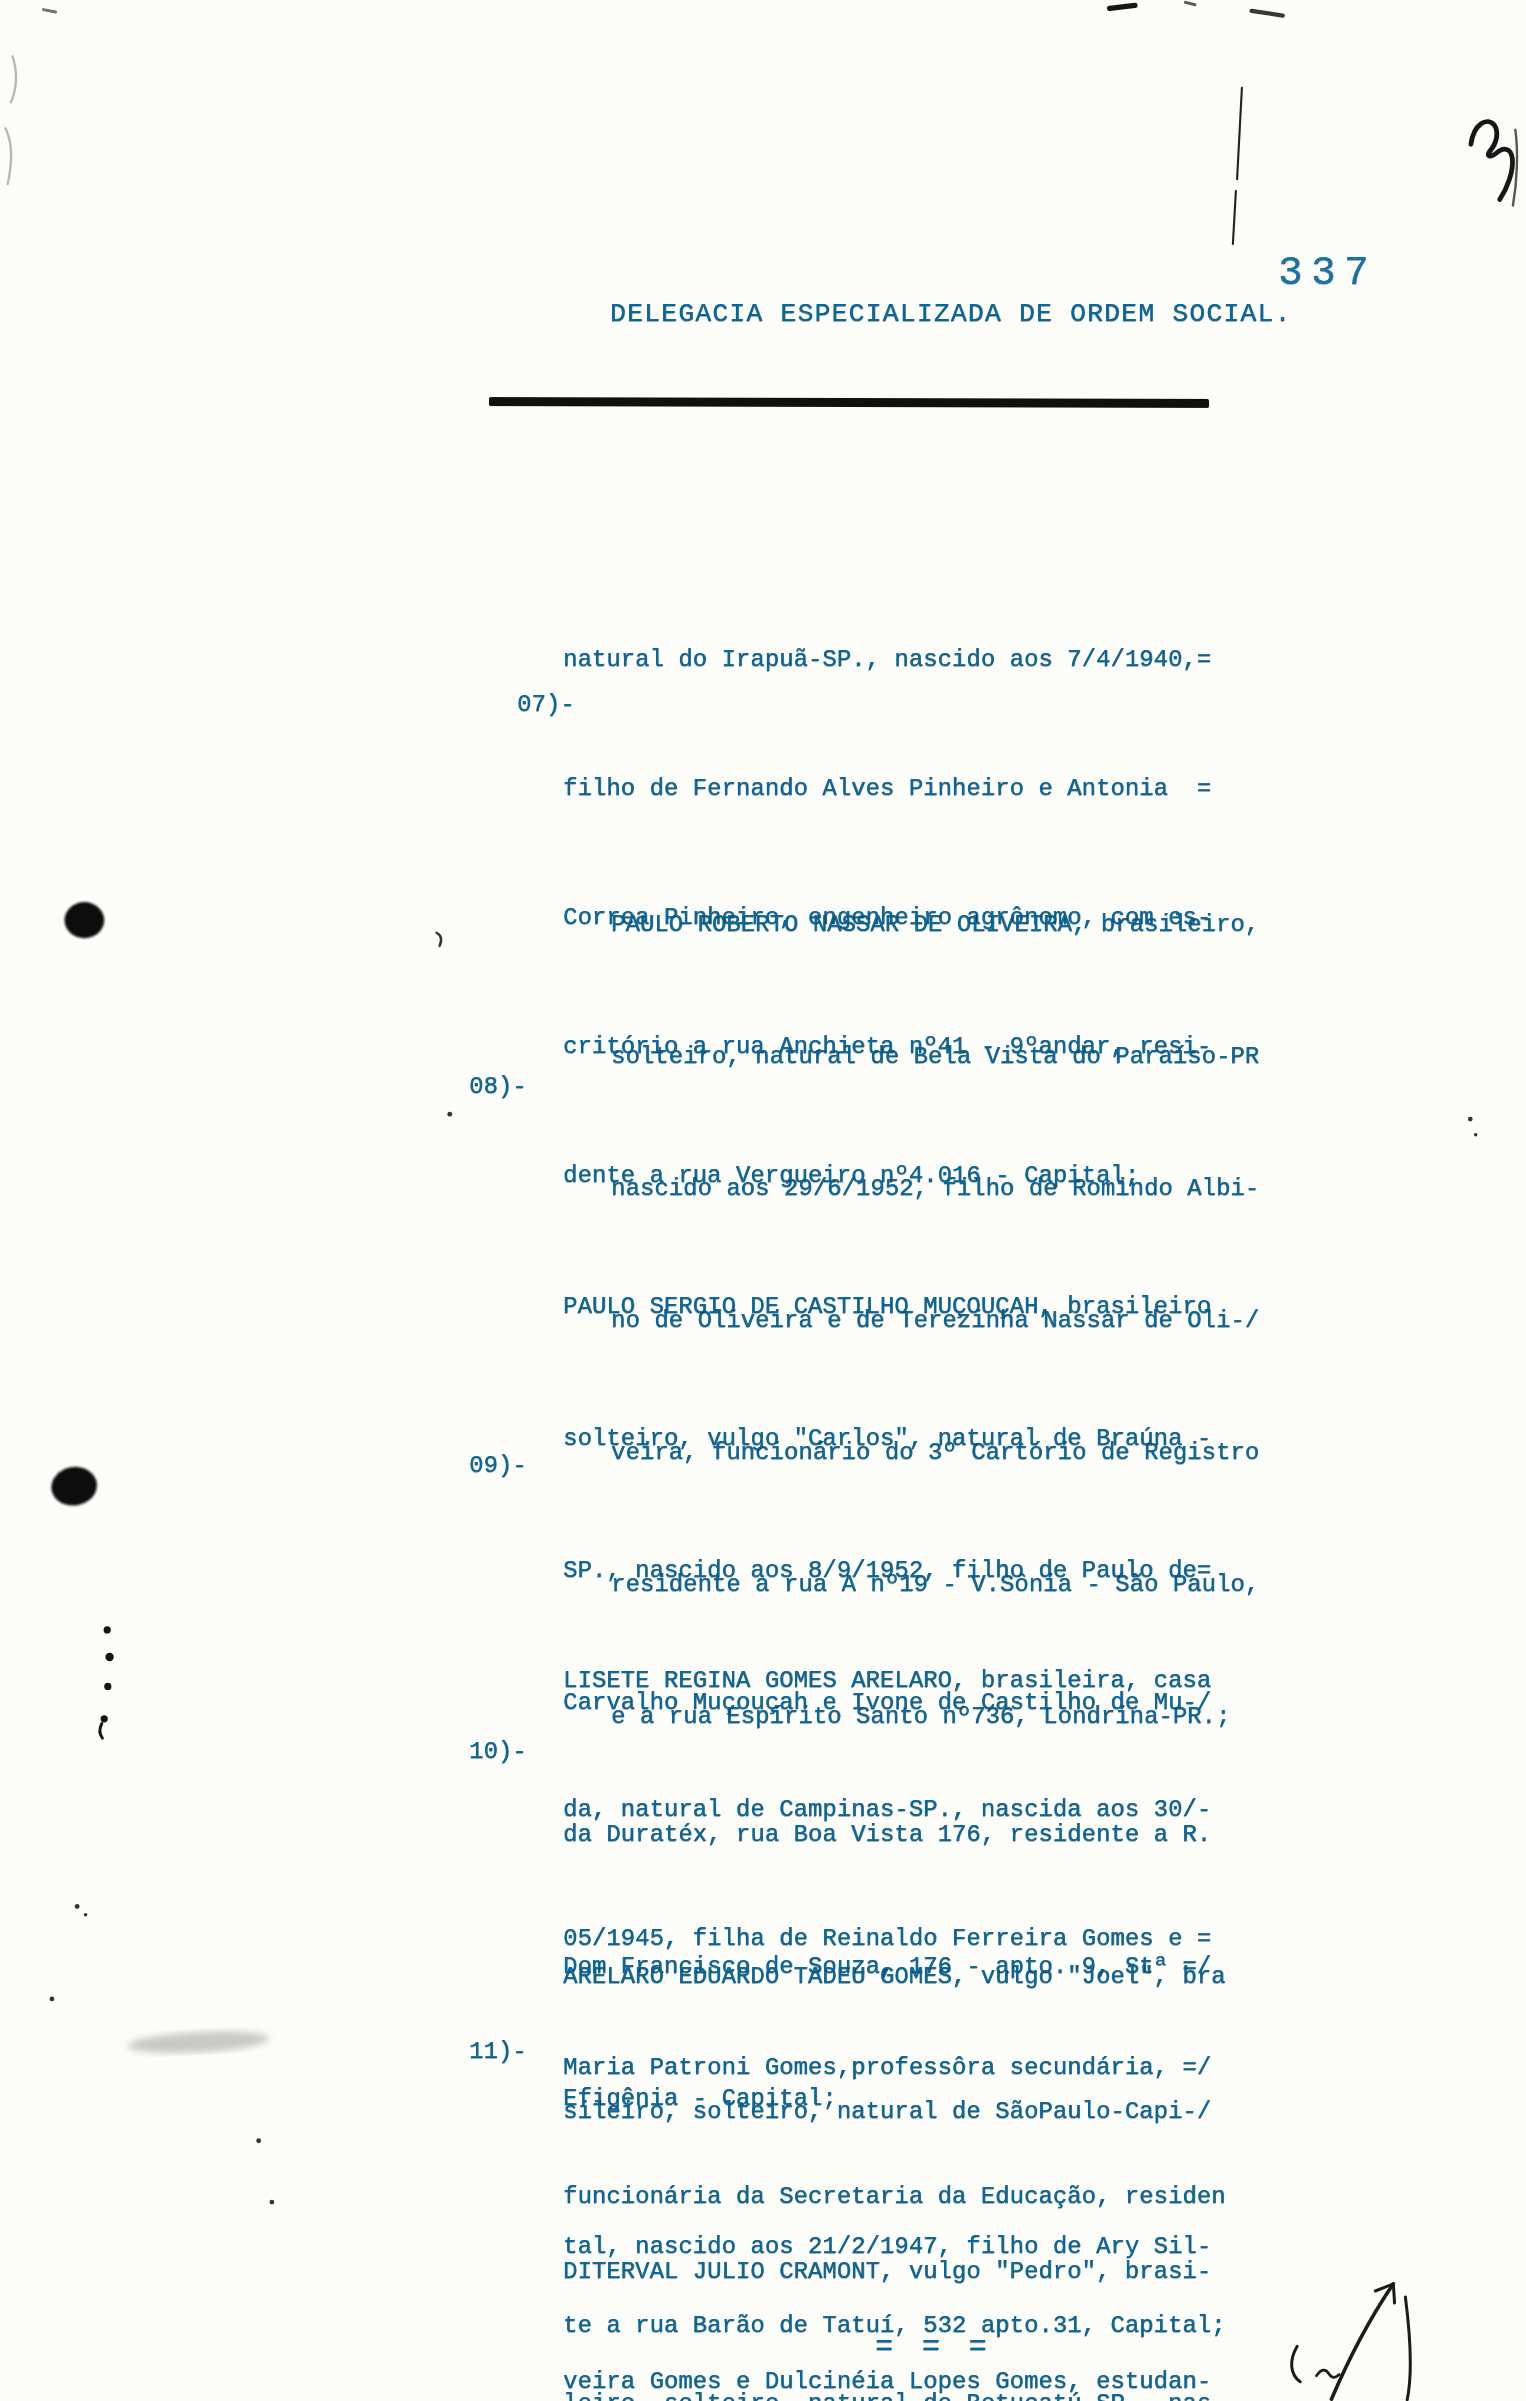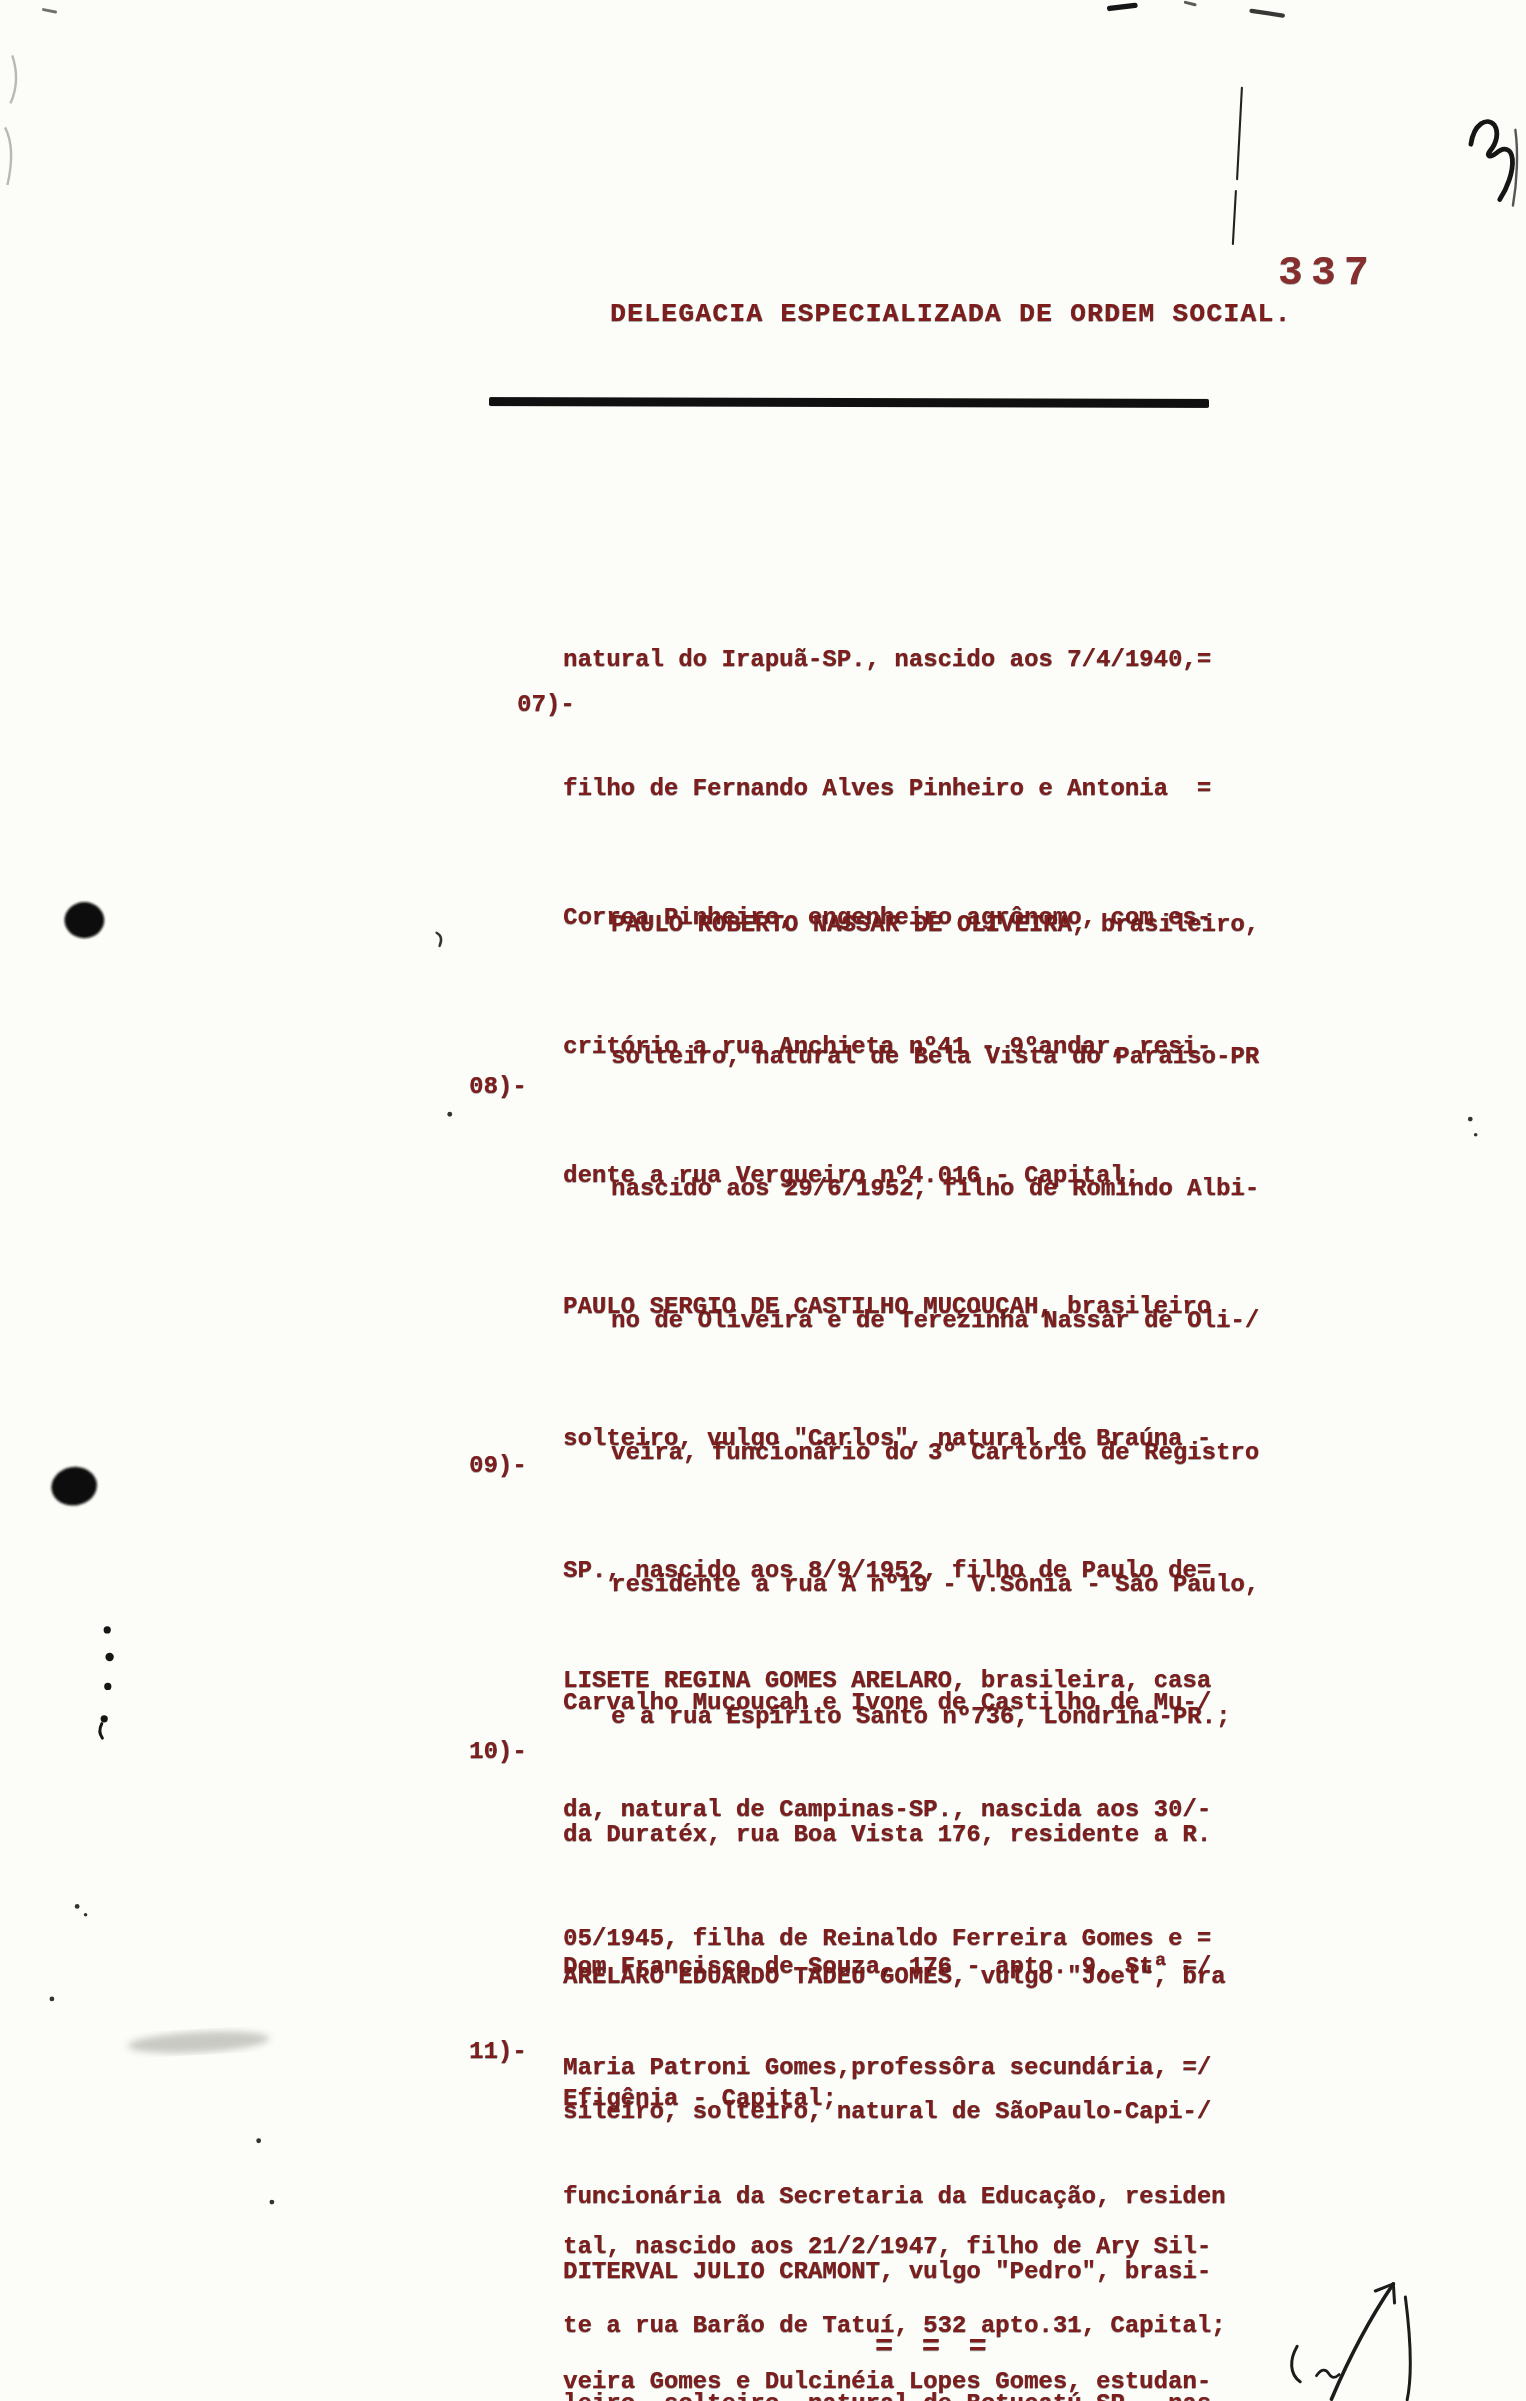--- a/index.html
+++ b/index.html
@@ -5,22 +5,22 @@
   html,body{margin:0;padding:0;background:#888;}
   .page{
     position:relative;
     width:1527px;height:2401px;
     background:#fcfcf9;
     overflow:hidden;
     font-family:"Liberation Mono", monospace;
   }
   .typed{
     position:absolute;
-    color:#7f1d1d;
-    font-weight:bold;
+    color:#0369a1;
+    font-weight:normal;
     white-space:pre;
     filter:blur(0.3px);
     text-shadow:0.6px 0 0 rgba(15,15,15,.55), 0 0.6px 0 rgba(15,15,15,.35);
   }
   .header1{left:610px;top:299px;font-size:26.4px;letter-spacing:1.2px;}
   .header2{left:490px;top:356px;font-size:29.5px;}
   .underline-bar{
     position:absolute;left:489px;top:398px;width:720px;height:9px;
     background:#101010;filter:blur(0.7px);transform:rotate(0.15deg);
     border-radius:1.8px;

